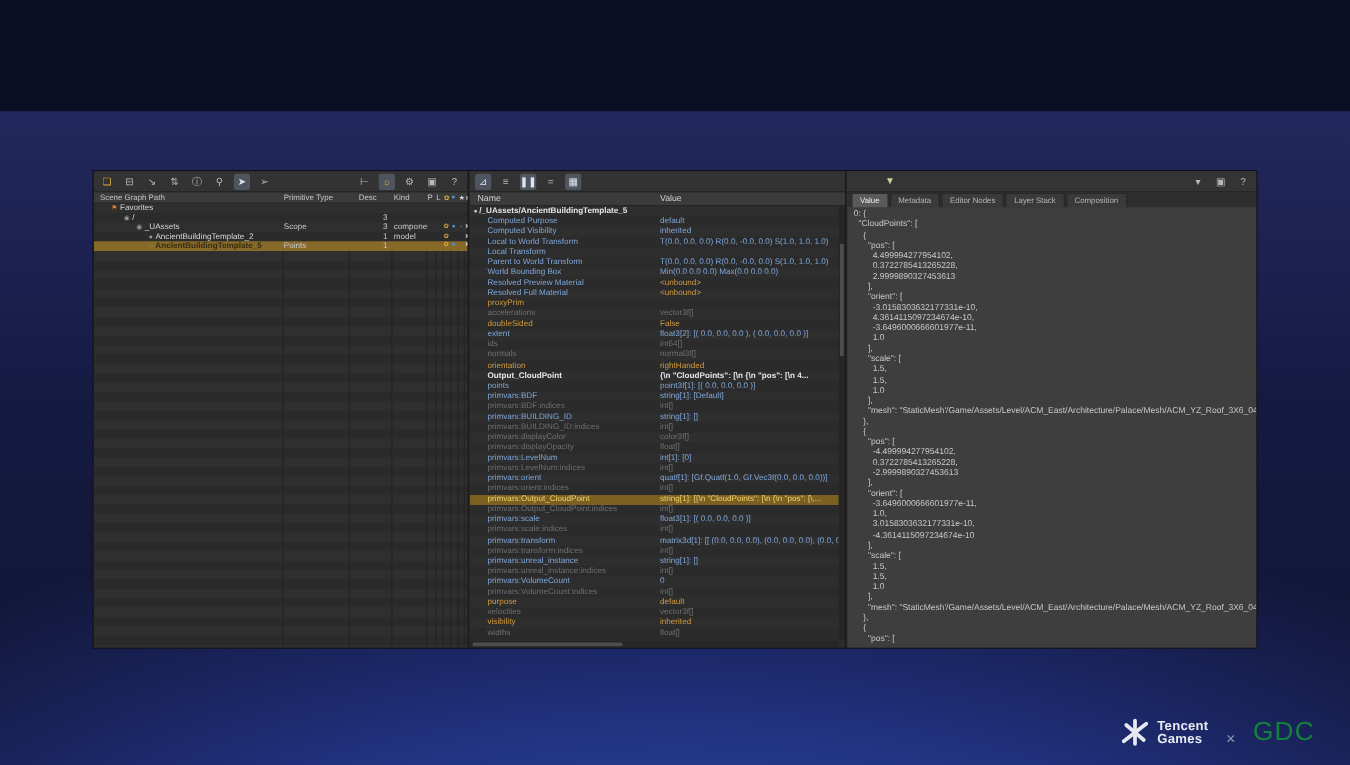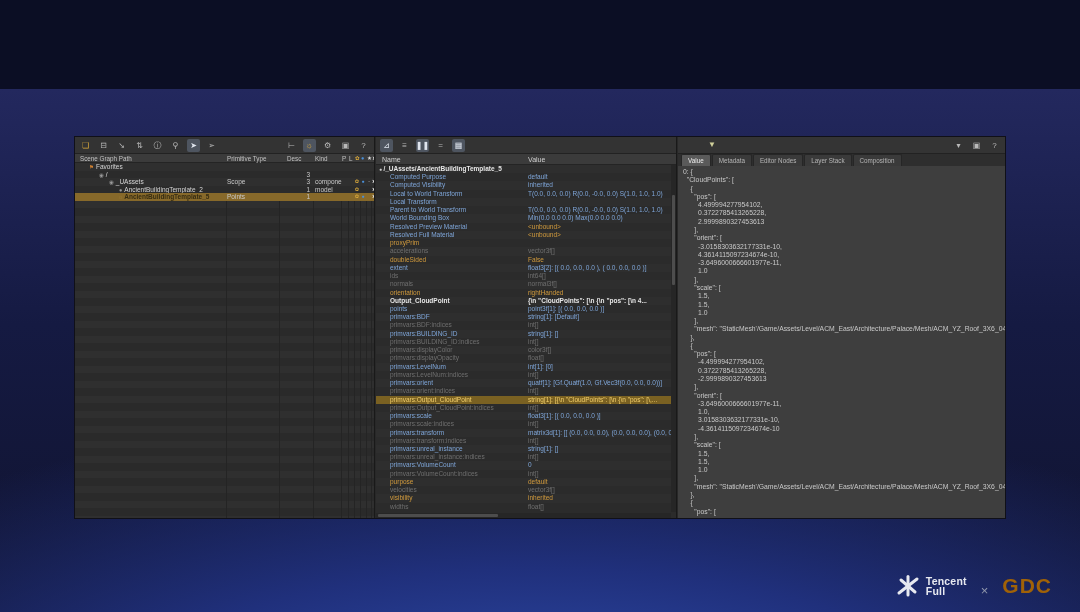--- a/index.html
+++ b/index.html
@@ -96,21 +96,21 @@
   .rtab.active { background:#5a5a5a; color:#efefef; }
   .rjson { position:absolute; left:0; top:29px; right:0; bottom:0; background:#3e3e3e;
            padding:2px 0 0 5px; font-size:6.8px; line-height:8.28px; color:#c9c9c9;
            white-space:pre; overflow:hidden; }
 
   
   .footer { position:absolute; right:28px; bottom:14px; display:flex; align-items:flex-end; gap:14px; }
   .tencent { display:flex; align-items:center; gap:6px; }
   .t-text { font-weight:bold; font-size:10.5px; line-height:10px; color:#e7e9f0; letter-spacing:.2px; }
   .x-sep { font-size:13px; color:#9298ad; }
-  .gdc { font-weight:bold; font-size:21px; letter-spacing:1px; color:#a16207; }
+  .gdc { font-weight:normal; font-size:21px; letter-spacing:1px; color:#15803d; }
 </style>
 </head>
 <body>
 
 <div class="slide">
 
 
   <div class="slide-body">
   </div>
 
@@ -552,20 +552,20 @@
     <div class="tencent">
       <svg width="24" height="24" viewBox="0 0 24 24">
         <g stroke="#e7e9f0" stroke-width="3" stroke-linecap="round">
           <line x1="3" y1="19" x2="21" y2="5"></line>
           <line x1="5" y1="6" x2="19" y2="18"></line>
           <line x1="12" y1="2.5" x2="12" y2="21"></line>
         </g>
       </svg>
       <div class="t-text">
         <div>Tencent</div>
-        <div>Full</div>
+        <div>Games</div>
       </div>
     </div>
     <span class="x-sep">×</span>
     <span class="gdc">GDC</span>
   </div>
 
 </div>
 
 </body></html>

